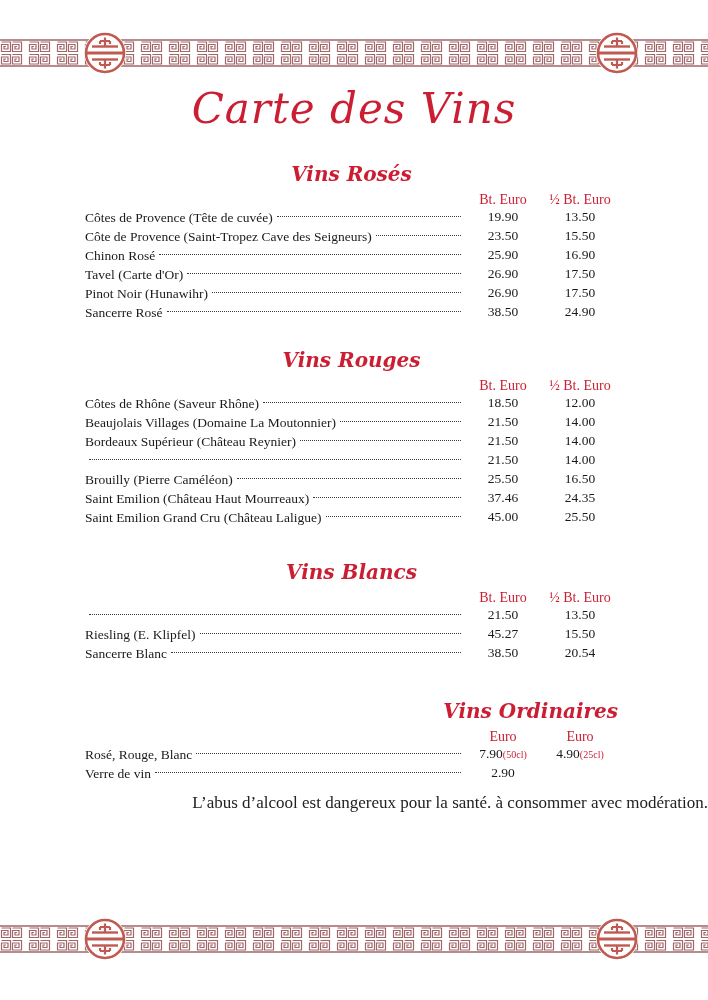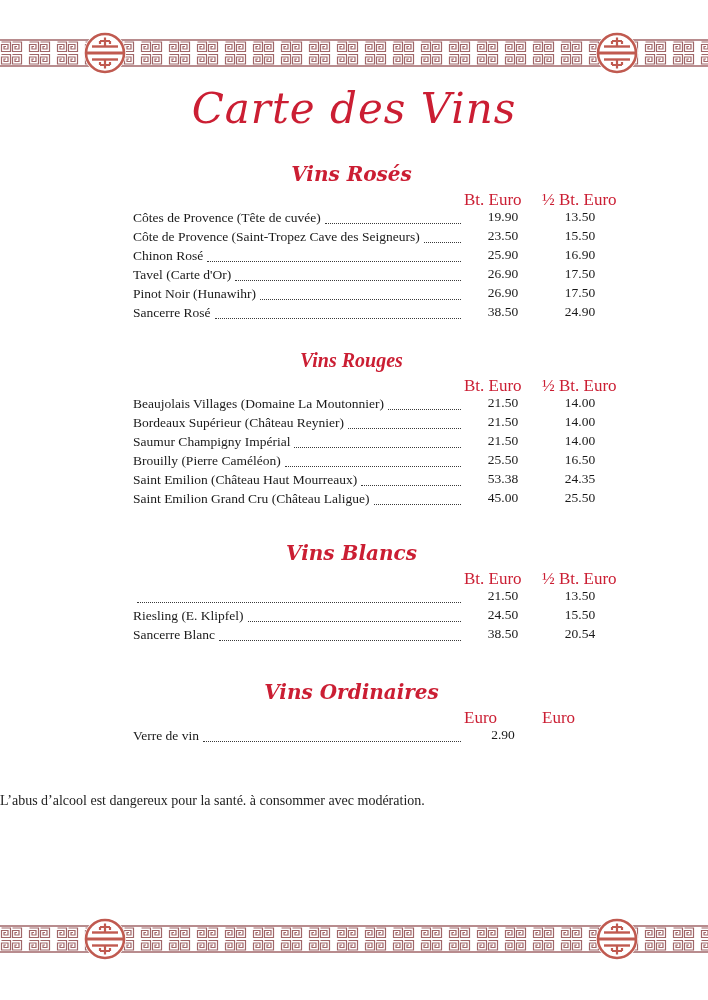--- a/index.html
+++ b/index.html
@@ -25,40 +25,40 @@
   .content { position:absolute; top:136px; left:85px; width:533px; }
 
   .section-heading {
     text-align:center;
     font-family:"DejaVu Serif", serif;
     font-style:italic; font-weight:bold;
     font-size:20px; line-height:36px;
     color:#cb1e33;
   }
   .section-0 .section-heading { margin-top:20px; }
-  .section-1 .section-heading { margin-top:20px;font-family:Liberation Serif, serif; }
+  .section-1 .section-heading { margin-top:20px; }
   .section-2 .section-heading { margin-top:27px; }
-  .section-3 .section-heading { margin-top:30px; }
+  .section-3 .section-heading { margin-top:30px;text-align:right; }
 
   .cols-header { display:flex; align-items:baseline; line-height:16px; }
   .cols-header .spacer { flex:1; }
-  .cols-header .col { font-size:17px; color:#cb1e33; }
+  .cols-header .col { font-size:14px; color:#cb1e33; text-align:center; }
 
   .col1 { width:78px; }
   .col2 { width:76px; }
 
-  .menu-row { display:flex; align-items:flex-end; line-height:18px; font-size:13.5px;margin-left:48px; }
+  .menu-row { display:flex; align-items:center; line-height:18px; font-size:13.5px; }
   .item-name { white-space:nowrap; }
   .dots { flex:1; border-bottom:1.6px dotted #3a3a3a; margin:0 3px 3px 4px; min-width:10px; }
   .price { text-align:center; white-space:nowrap; }
   .price .note { color:#cb1e33; font-size:10px; }
 
   .footer-note {
     position:absolute; top:793px; left:0; width:708px;
-    text-align:left; font-size:14px; color:#222;
+    text-align:right; font-size:17px; color:#222;
   }
 </style>
 </head>
 <body>
 
 <div class="band top">
   <svg width="708" height="44" viewBox="0 0 708 44" xmlns="http://www.w3.org/2000/svg">
     <defs>
       <pattern id="pat-top" x="0" y="8" width="28" height="26" patternUnits="userSpaceOnUse">
         <g fill="none" stroke="#a06668" stroke-width="1.2">
@@ -149,53 +149,58 @@
   </div>
 
   <div class="section section-1">
     <div class="section-heading">Vins Rouges</div>
     <div class="cols-header">
       <div class="spacer"></div>
       <div class="col col1">Bt. Euro</div>
       <div class="col col2">½ Bt. Euro</div>
     </div>
     <div>
+  <div class="menu-row">
+    <span class="item-name">Côtes de Rhône (Saveur Rhône)</span>
+    <span class="dots"></span>
+    <span class="price col1"><span class="num">18.50</span><span class="note"></span></span>
+    <span class="price col2"><span class="num">12.00</span><span class="note"></span></span>
+  </div>
 
   <div class="menu-row">
     <span class="item-name">Beaujolais Villages (Domaine La Moutonnier)</span>
     <span class="dots"></span>
     <span class="price col1"><span class="num">21.50</span><span class="note"></span></span>
     <span class="price col2"><span class="num">14.00</span><span class="note"></span></span>
   </div>
 
   <div class="menu-row">
     <span class="item-name">Bordeaux Supérieur (Château Reynier)</span>
     <span class="dots"></span>
     <span class="price col1"><span class="num">21.50</span><span class="note"></span></span>
     <span class="price col2"><span class="num">14.00</span><span class="note"></span></span>
   </div>
 
   <div class="menu-row">
-    <span class="item-name">Saumur Champigny Impérial</span>
     <span class="dots"></span>
     <span class="price col1"><span class="num">21.50</span><span class="note"></span></span>
     <span class="price col2"><span class="num">14.00</span><span class="note"></span></span>
   </div>
 
   <div class="menu-row">
     <span class="item-name">Brouilly (Pierre Caméléon)</span>
     <span class="dots"></span>
     <span class="price col1"><span class="num">25.50</span><span class="note"></span></span>
     <span class="price col2"><span class="num">16.50</span><span class="note"></span></span>
   </div>
 
   <div class="menu-row">
     <span class="item-name">Saint Emilion (Château Haut Mourreaux)</span>
     <span class="dots"></span>
-    <span class="price col1"><span class="num">53.38</span><span class="note"></span></span>
+    <span class="price col1"><span class="num">37.46</span><span class="note"></span></span>
     <span class="price col2"><span class="num">24.35</span><span class="note"></span></span>
   </div>
 
   <div class="menu-row">
     <span class="item-name">Saint Emilion Grand Cru (Château Laligue)</span>
     <span class="dots"></span>
     <span class="price col1"><span class="num">45.00</span><span class="note"></span></span>
     <span class="price col2"><span class="num">25.50</span><span class="note"></span></span>
   </div>
 </div>
@@ -211,41 +216,47 @@
     <div>
   <div class="menu-row">
     <span class="dots"></span>
     <span class="price col1"><span class="num">21.50</span><span class="note"></span></span>
     <span class="price col2"><span class="num">13.50</span><span class="note"></span></span>
   </div>
 
   <div class="menu-row">
     <span class="item-name">Riesling (E. Klipfel)</span>
     <span class="dots"></span>
-    <span class="price col1"><span class="num">24.50</span><span class="note"></span></span>
+    <span class="price col1"><span class="num">45.27</span><span class="note"></span></span>
     <span class="price col2"><span class="num">15.50</span><span class="note"></span></span>
   </div>
 
   <div class="menu-row">
     <span class="item-name">Sancerre Blanc</span>
     <span class="dots"></span>
     <span class="price col1"><span class="num">38.50</span><span class="note"></span></span>
     <span class="price col2"><span class="num">20.54</span><span class="note"></span></span>
   </div>
 </div>
   </div>
 
   <div class="section section-3">
     <div class="section-heading">Vins Ordinaires</div>
     <div class="cols-header">
       <div class="spacer"></div>
       <div class="col col1">Euro</div>
       <div class="col col2">Euro</div>
     </div>
     <div>
+  <div class="menu-row">
+    <span class="item-name">Rosé, Rouge, Blanc</span>
+    <span class="dots"></span>
+    <span class="price col1"><span class="num">7.90</span><span class="note">(50cl)</span></span>
+    <span class="price col2"><span class="num">4.90</span><span class="note">(25cl)</span></span>
+  </div>
 
   <div class="menu-row">
     <span class="item-name">Verre de vin</span>
     <span class="dots"></span>
     <span class="price col1"><span class="num">2.90</span><span class="note"></span></span>
     <span class="price col2"><span class="num"></span><span class="note"></span></span>
   </div>
 </div>
   </div>
 </div>

